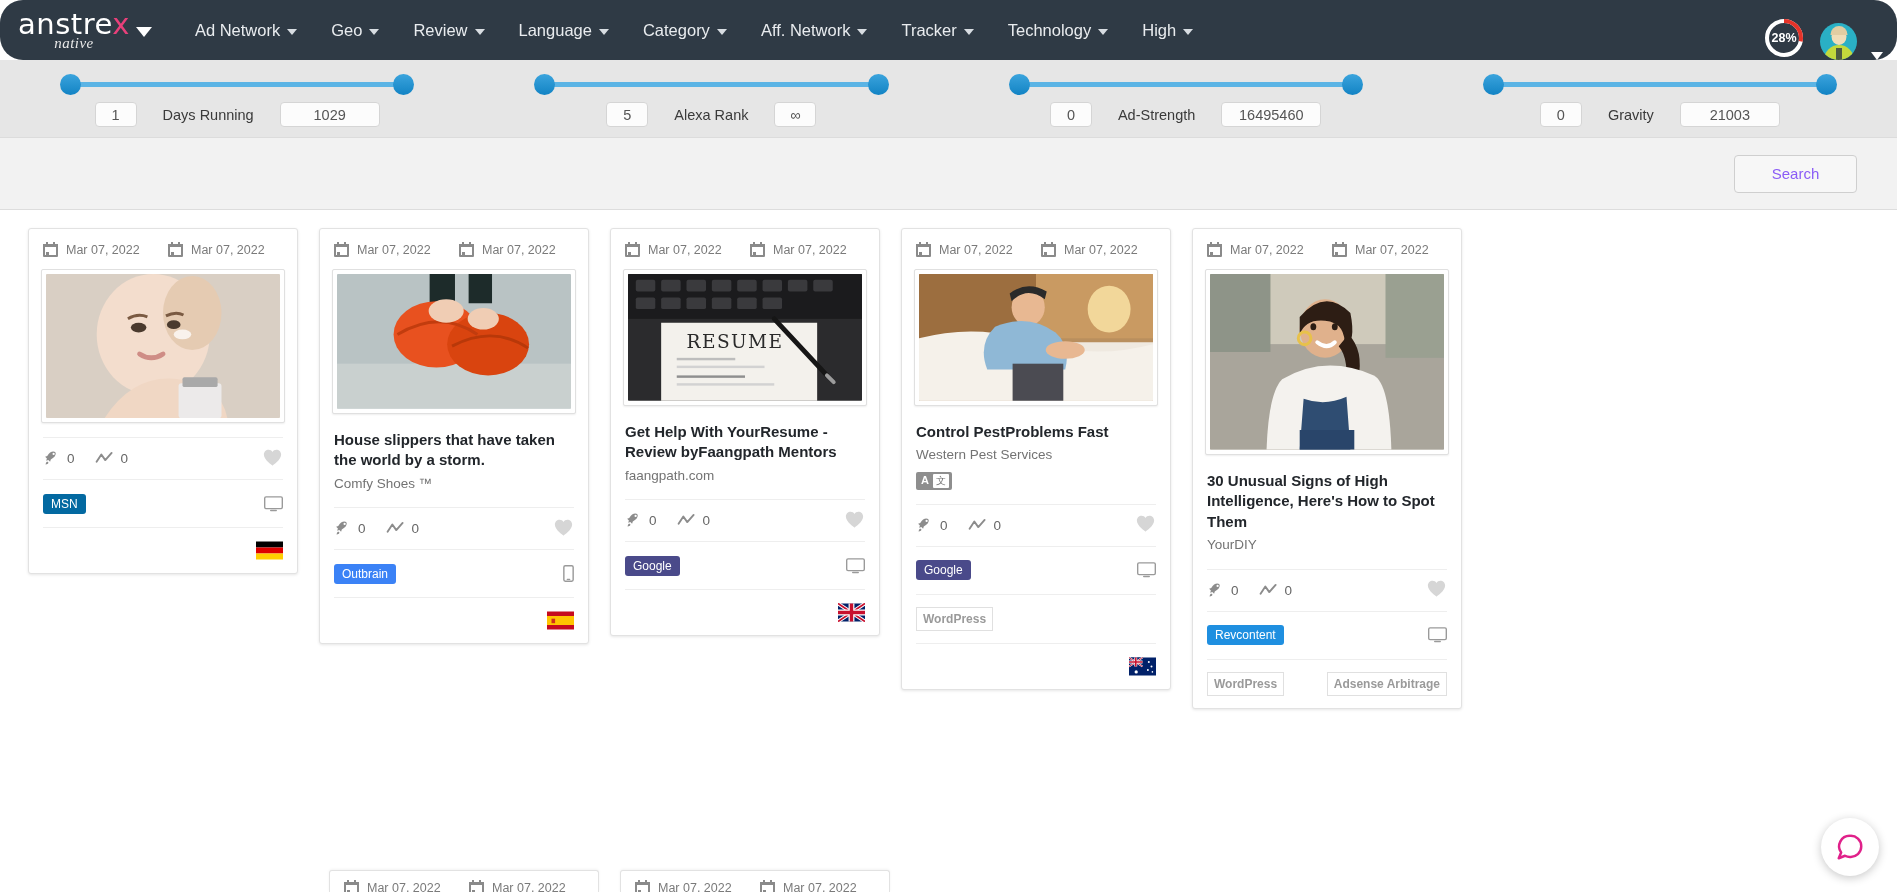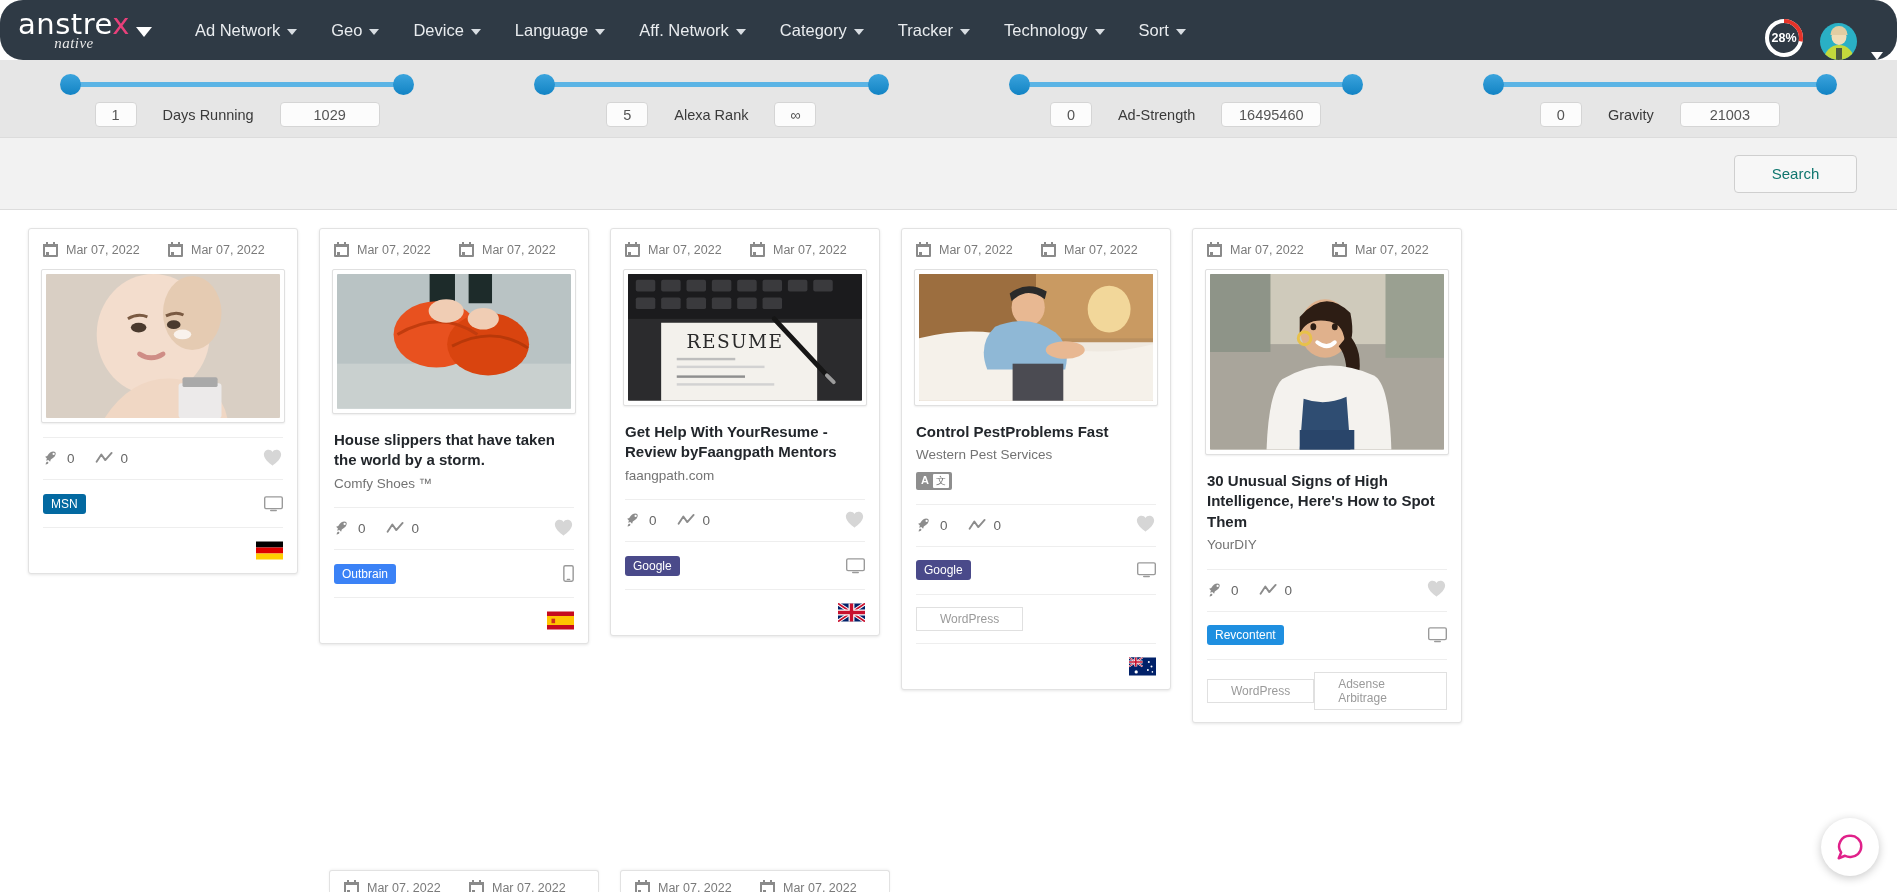--- a/index.html
+++ b/index.html
@@ -128,21 +128,21 @@
   
   .search-row {
     height: 72px; background: #f2f2f2;
     border-bottom: 1px solid #dddddd;
     display: flex; align-items: center; justify-content: flex-end;
     padding-right: 40px;
   }
   .search-btn {
     width: 123px; height: 38px;
     background: #f7f7f7; border: 1px solid #cfcfcf; border-radius: 4px;
-    font-size: 15px; color: #0f766e; cursor: pointer;
+    font-size: 15px; color: #8b5cf6; cursor: pointer;
     font-family: "Liberation Sans", sans-serif;
   }
 
   
   .grid-wrap {
     background: #ffffff; padding: 18px 28px 0 28px;
     display: flex; gap: 21px; align-items: flex-start;
     height: 682px; overflow: hidden;
   }
   .card {
@@ -219,22 +219,22 @@
   }
   .net-badge {
     display: inline-block; padding: 3px 8px; border-radius: 3px;
     font-size: 12px; color: #ffffff; font-weight: 400;
   }
   .badge-msn { background: #0369a1; }
   .badge-outbrain { background: #3b82f6; }
   .badge-google { background: #4a4a8a; }
   .badge-revcontent { background: #1f8fe0; }
   .wp-badge {
-    display: inline-block; padding: 4px 23px; border-radius: 0;
-    font-size: 12px; color: #9a9a9a; border: 1px solid #e0e0e0; background: #fff;
+    display: inline-block; padding: 4px 6px; border-radius: 0;
+    font-size: 12px; color: #9a9a9a; border: 1px solid #e0e0e0; background: #fff; font-weight: bold;
   }
   .card-foot2 {
     display: flex; align-items: center; justify-content: flex-end;
     margin: 0 14px; padding: 11px 0; border-top: 1px solid #eeeeee; min-height: 46px;
   }
   .flag { width: 27px; height: 19px; display: block; }
 
   
   .chat-widget {
     position: fixed; right: 18px; bottom: 16px;
@@ -274,45 +274,45 @@
   <div class="nav-items">
     <div class="nav-item">
       <span>Ad Network</span>
       <span class="caret"></span>
     </div>
     <div class="nav-item">
       <span>Geo</span>
       <span class="caret"></span>
     </div>
     <div class="nav-item">
-      <span>Device</span>
+      <span>Review</span>
       <span class="caret"></span>
     </div>
     <div class="nav-item">
       <span>Language</span>
       <span class="caret"></span>
     </div>
     <div class="nav-item">
+      <span>Category</span>
+      <span class="caret"></span>
+    </div>
+    <div class="nav-item">
       <span>Aff. Network</span>
-      <span class="caret"></span>
-    </div>
-    <div class="nav-item">
-      <span>Category</span>
       <span class="caret"></span>
     </div>
     <div class="nav-item">
       <span>Tracker</span>
       <span class="caret"></span>
     </div>
     <div class="nav-item">
       <span>Technology</span>
       <span class="caret"></span>
     </div>
     <div class="nav-item">
-      <span>Sort</span>
+      <span>High</span>
       <span class="caret"></span>
     </div>
   </div>
 
   <div class="nav-right">
     <div class="progress-ring">
       <svg width="44" height="44" viewBox="0 0 44 44">
         <circle cx="22" cy="22" r="17" fill="none" stroke="#ffffff" stroke-width="4"></circle>
         <circle id="progArc" cx="22" cy="22" r="17" fill="none" stroke="#e63329" stroke-width="4" stroke-linecap="butt" transform="rotate(-90 22 22)" stroke-dasharray="106.81415022205297" stroke-dashoffset="76.90618815987814"></circle>
       </svg>

